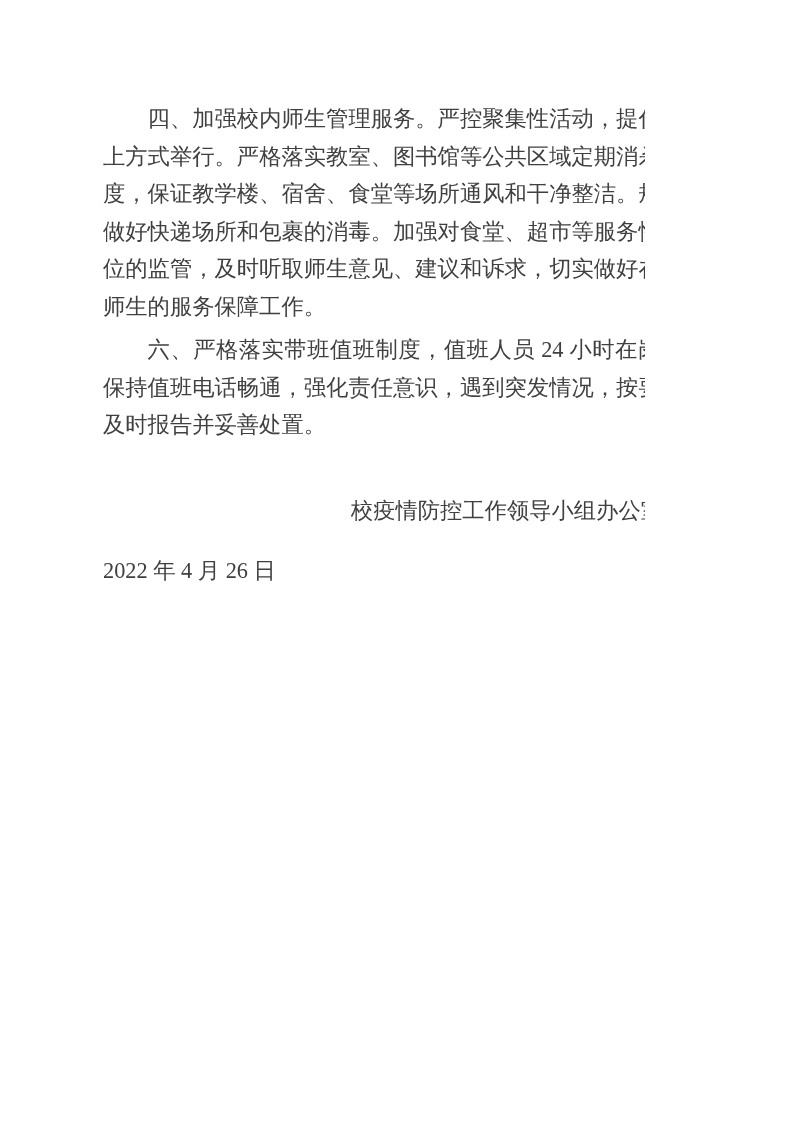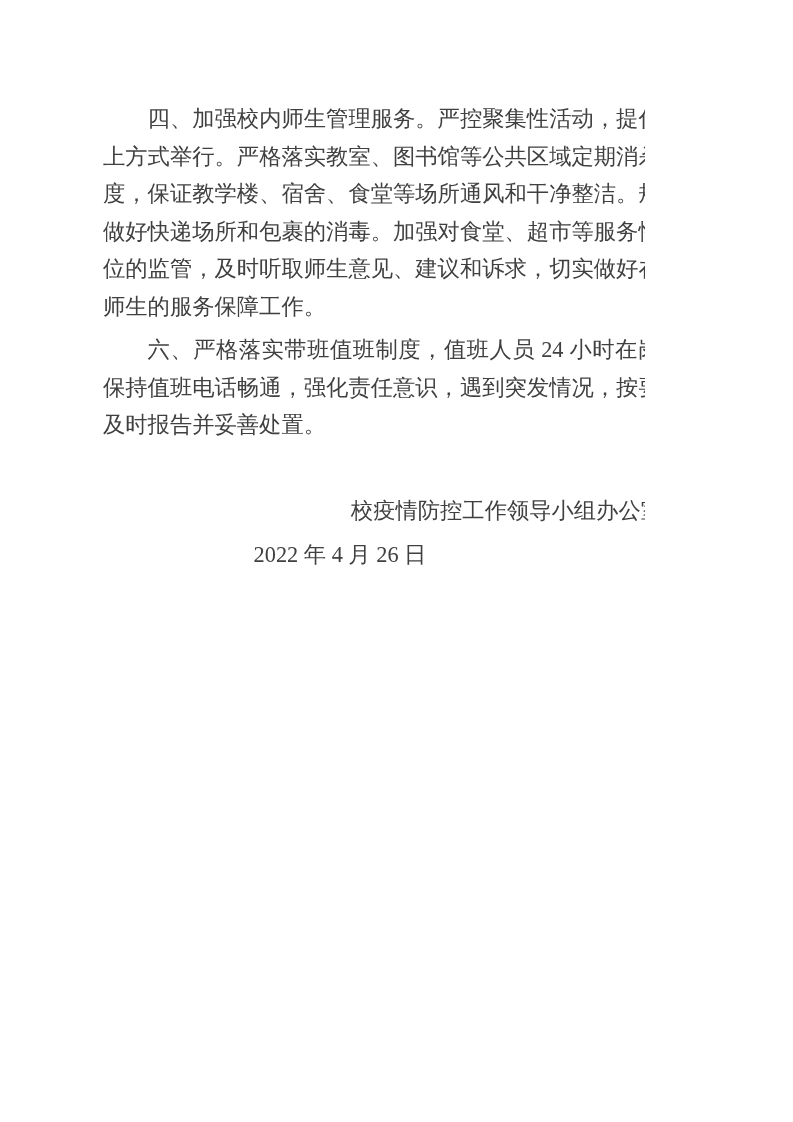--- a/index.html
+++ b/index.html
@@ -33,24 +33,24 @@
     overflow-wrap: break-word;
   }
   .signature {
     margin-top: 48px;
     font-size: 22.3px;
     line-height: 37.5px;
     text-align: right;
     padding-right: 20px;
   }
   .date {
-    margin-top: 7px;
+    margin-top: 23px;
     font-size: 22.3px;
     line-height: 37.5px;
-    text-align: center;
+    text-align: left;
     padding-right: 106px;
   }
 </style>
 </head>
 <body>
 
 <div class="page">
   <div class="content">
     <div id="paragraphs">
         <p class="para">四、加强校内师生管理服务。严控聚集性活动，提倡线上方式举行。严格落实教室、图书馆等公共区域定期消杀制度，保证教学楼、宿舍、食堂等场所通风和干净整洁。规范做好快递场所和包裹的消毒。加强对食堂、超市等服务性单位的监管，及时听取师生意见、建议和诉求，切实做好在校师生的服务保障工作。</p>

